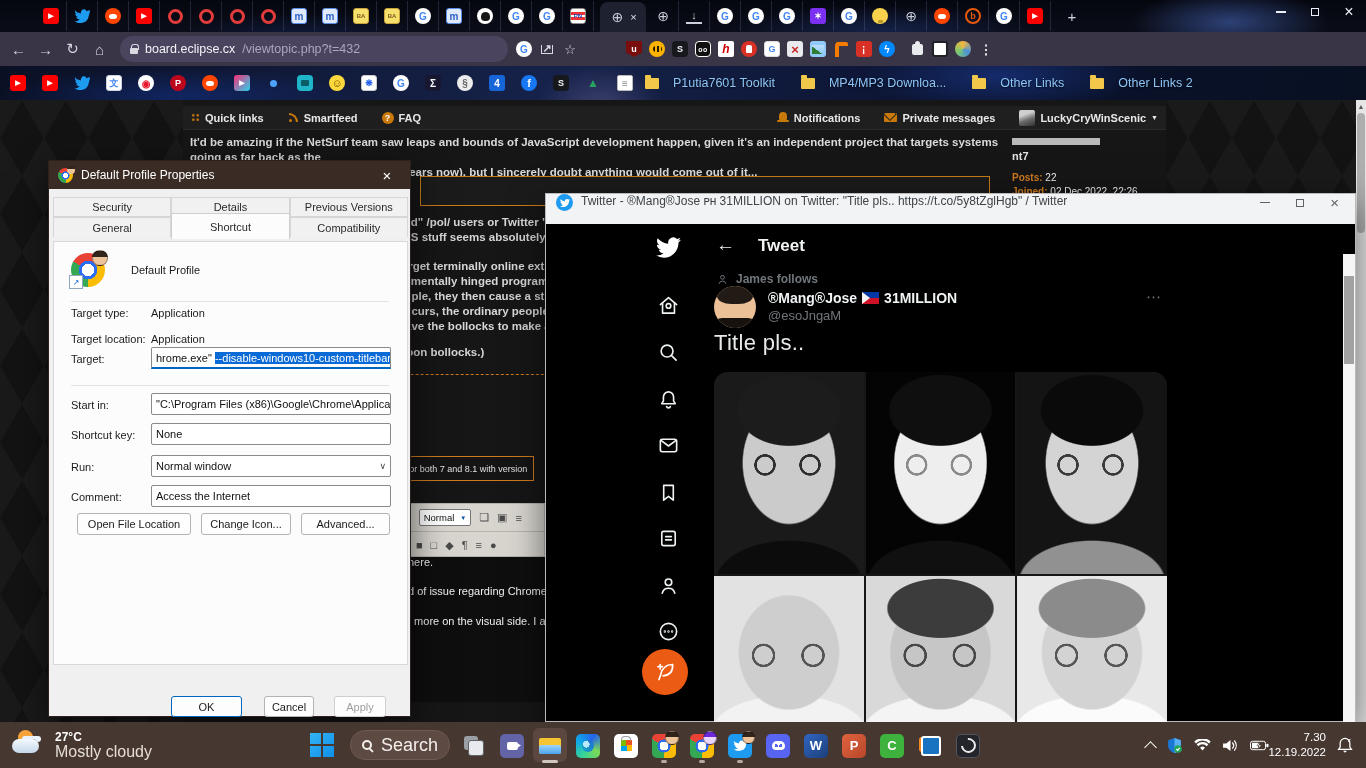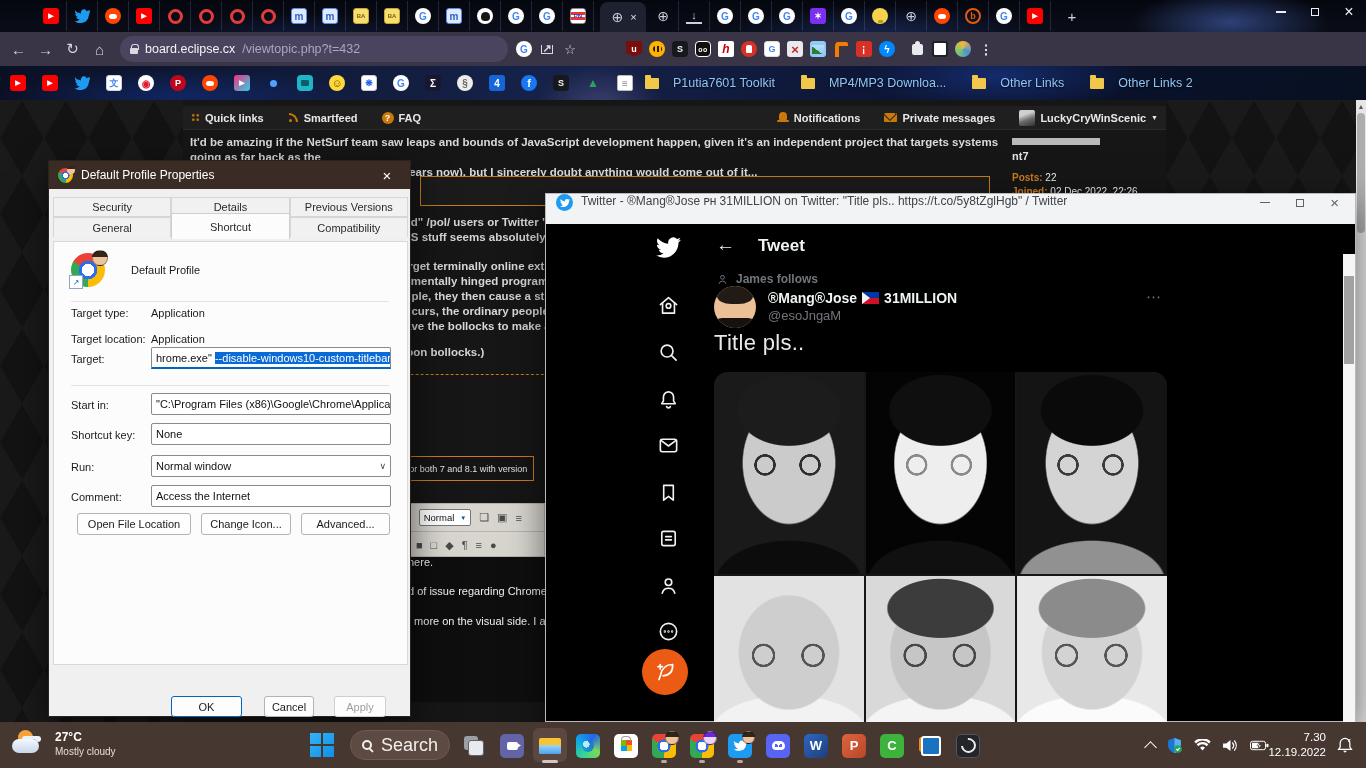--- a/index.html
+++ b/index.html
@@ -179,21 +179,21 @@
 #tw-scroll{position:absolute;right:0;top:30px;width:12px;height:497px;background:#f6f6f6}
 #tw-scroll .sthumb{position:absolute;left:1px;top:22px;width:10px;height:88px;background:#a2a2a2}
 
 
 #taskbar{position:absolute;left:0;top:722px;width:1366px;height:46px;background:#473731}
 #weather{position:absolute;left:10px;top:5px;display:flex;gap:9px;align-items:center}
 .wicon{position:relative;width:36px;height:34px}
 .wicon::before{content:"";position:absolute;left:8px;top:3px;width:15px;height:15px;border-radius:50%;background:#f7a33b}
 .wicon::after{content:"";position:absolute;left:2px;top:12px;width:27px;height:14px;border-radius:9px;background:linear-gradient(#f4f9ff,#c6d7ea);box-shadow:6px -7px 0 -4px #e9f2fb}
 .wtemp{font-size:12px;font-weight:700;color:#fff;line-height:15px}
-.wcond{font-size:10px;color:#e6ddd9;line-height:14px}
+.wcond{font-size:16px;color:#e6ddd9;line-height:14px}
 #startbtn{position:absolute;left:310px;top:11px;width:24px;height:24px;background:linear-gradient(135deg,#35b4f5,#0f8fe8)}
 #startbtn::before{content:"";position:absolute;left:50%;top:0;width:2px;height:100%;background:#473731;transform:translateX(-50%)}
 #startbtn::after{content:"";position:absolute;top:50%;left:0;height:2px;width:100%;background:#473731;transform:translateY(-50%)}
 #searchpill{position:absolute;left:350px;top:8px;width:100px;height:30px;border-radius:15px;background:#5d4a43;border:1px solid #6f5a51;display:flex;align-items:center;justify-content:center;gap:9px;color:#f4efed;font-size:18px}
 .mag{width:10px;height:10px;border:2px solid #f4efed;border-radius:50%;position:relative;flex:none}
 .mag::after{content:"";position:absolute;right:-4px;bottom:-3px;width:6px;height:2px;background:#f4efed;transform:rotate(45deg);border-radius:1px}
 #apps{position:absolute;left:462px;top:5px;display:flex;gap:14px;height:37px;align-items:center}
 .tapp{width:24px;height:37px;position:relative;display:flex;align-items:center;justify-content:center}
 .tapp .ic{width:24px;height:24px;font-size:13px;border-radius:5px}
 #apps>div:nth-child(3)::before{content:"";position:absolute;inset:1px -5px 2px -5px;background:#5b4740;border-radius:6px;z-index:0}

